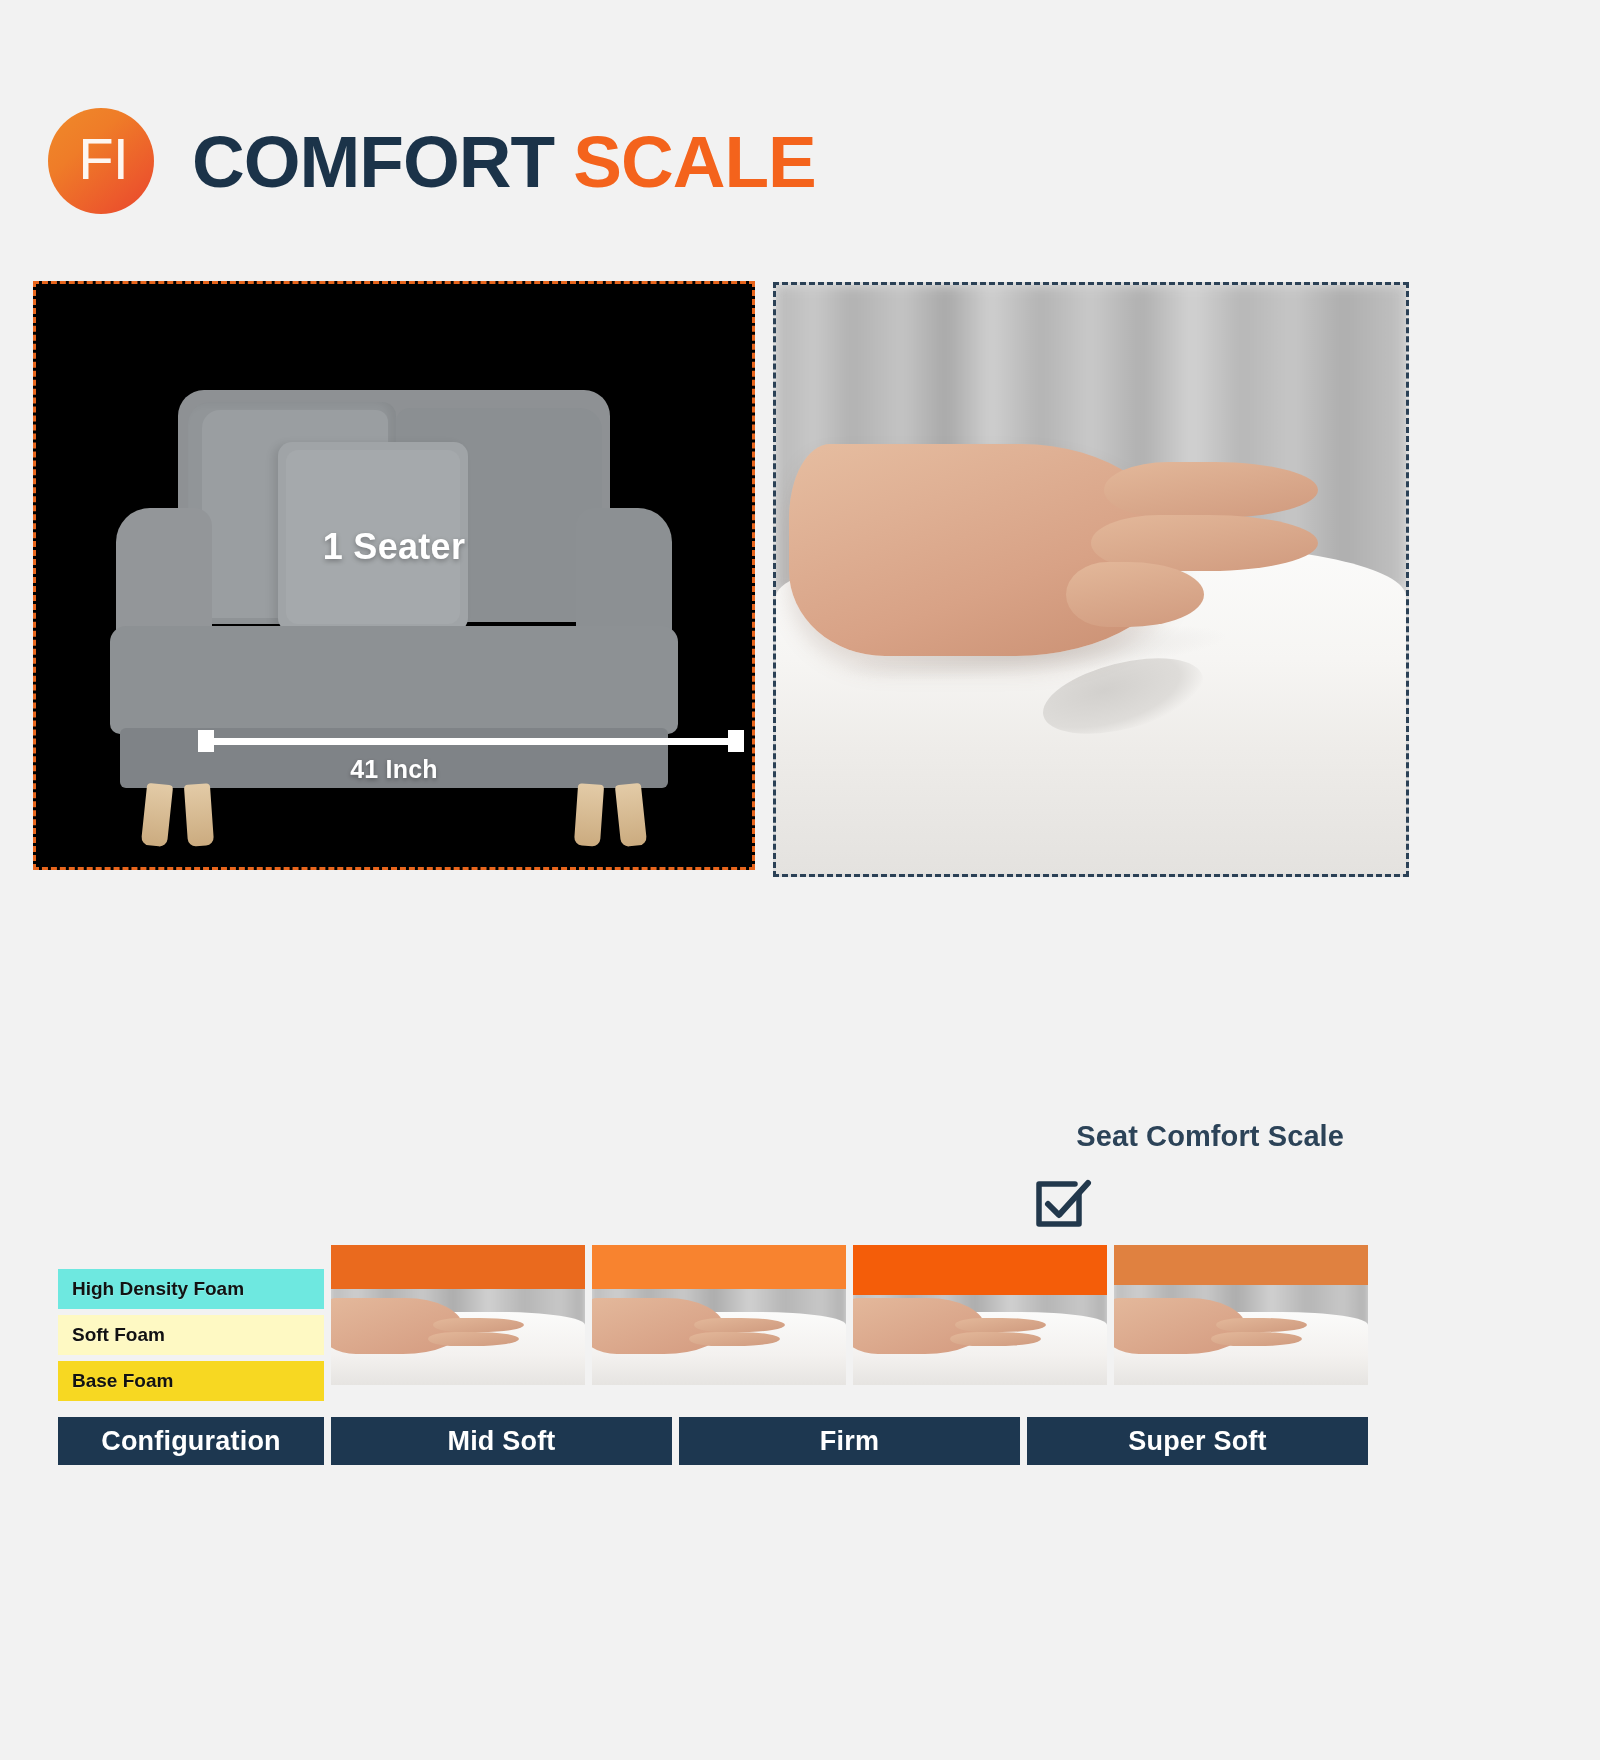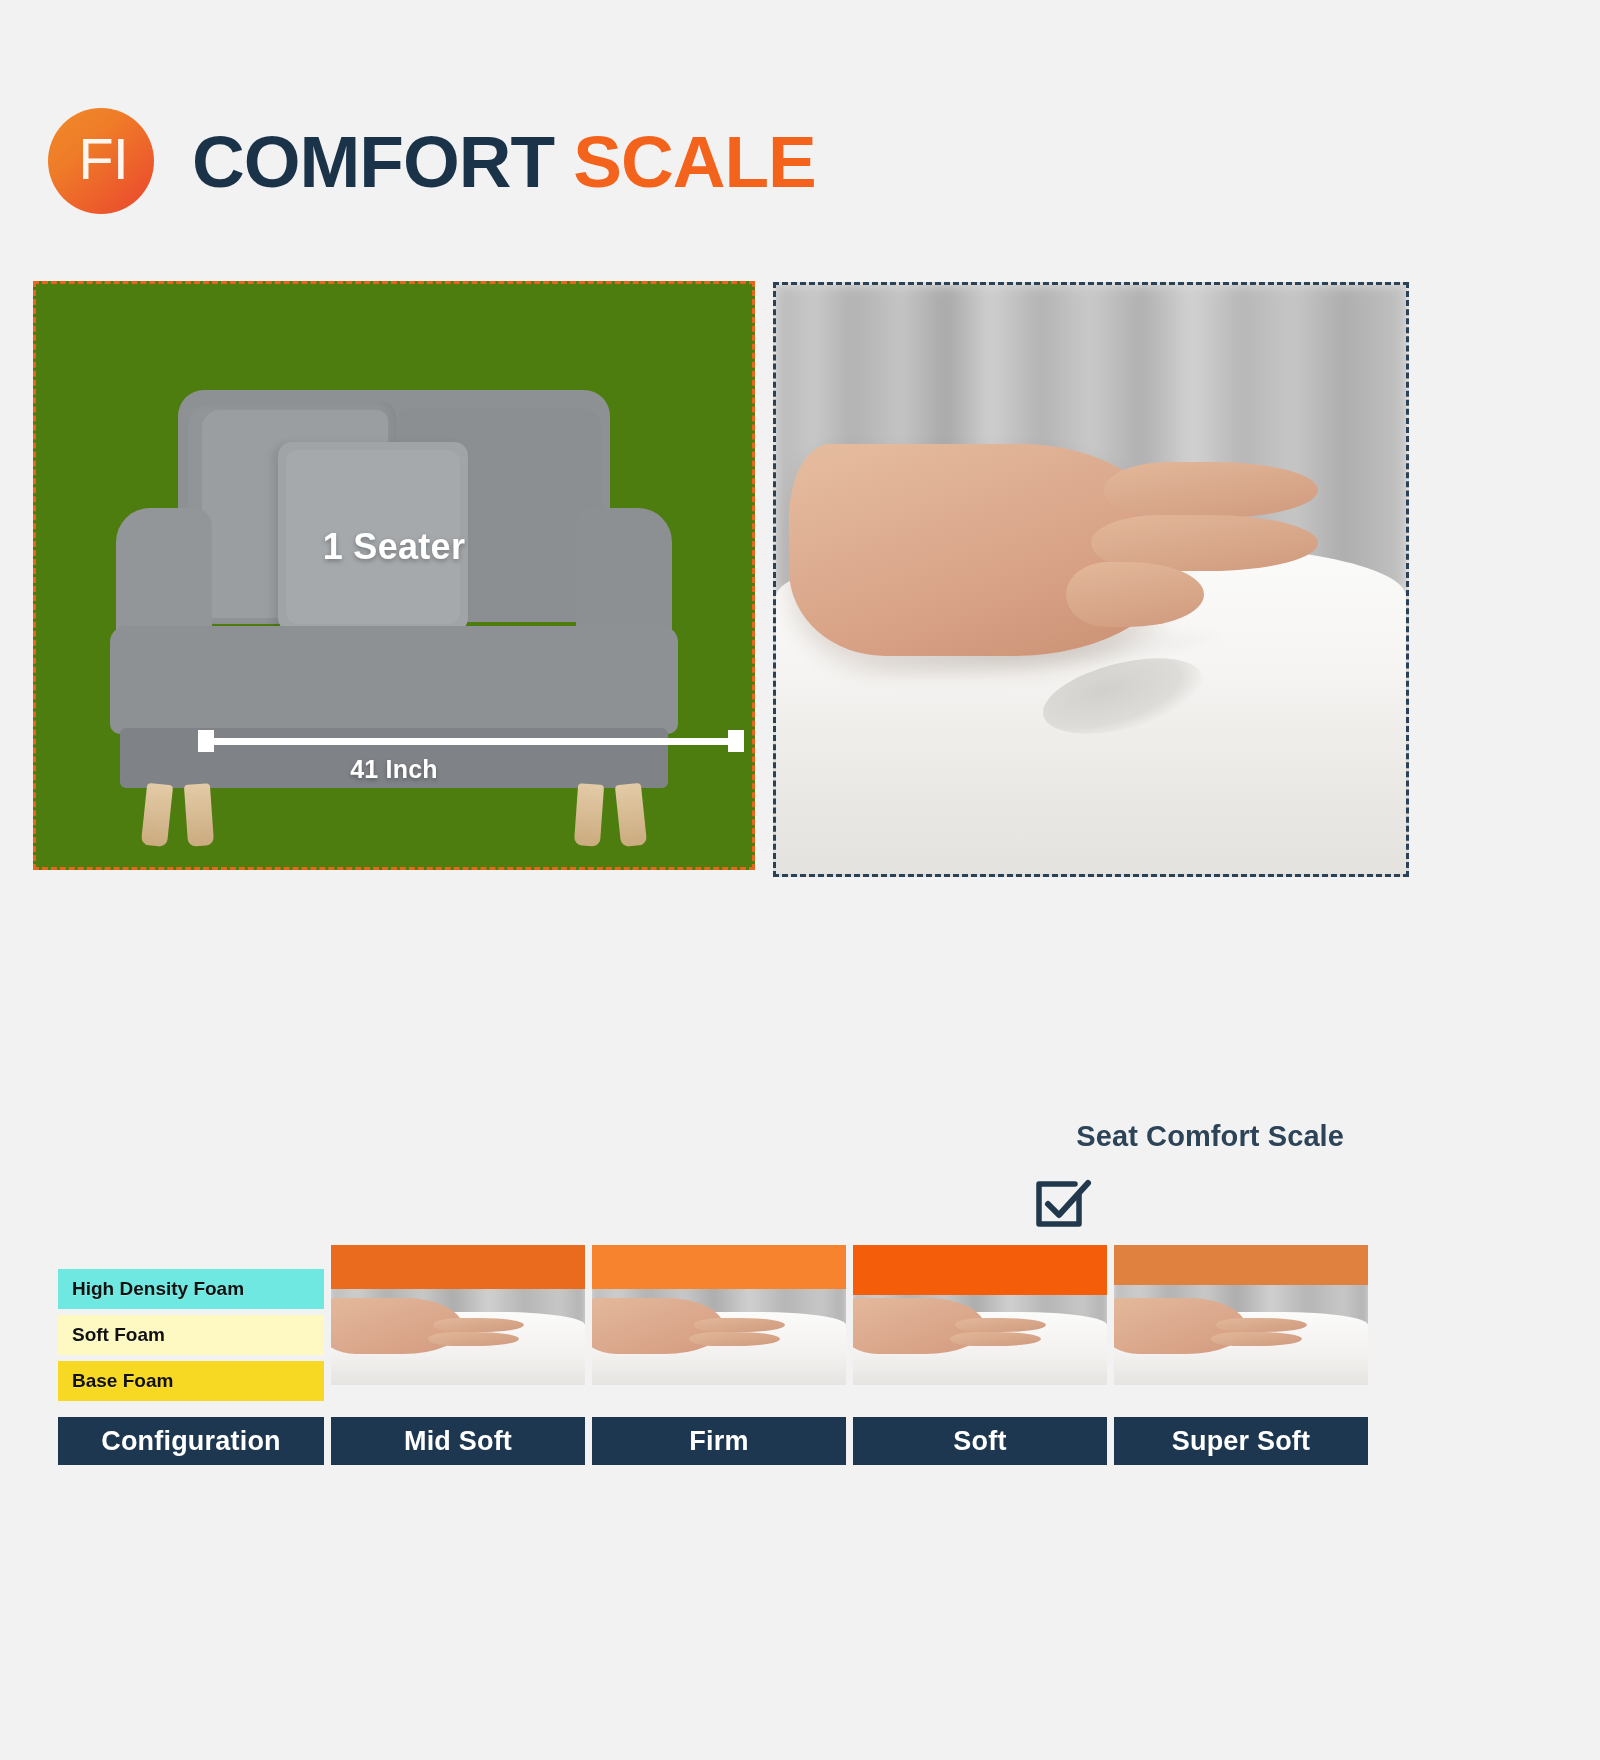--- a/index.html
+++ b/index.html
@@ -28,21 +28,21 @@
   }
   .title { font-size: 73px; font-weight: 700; letter-spacing: -1px; line-height: 1; white-space: nowrap; }
   .title .w1 { color: #1b3349; }
   .title .w2 { color: #f4631c; }
 
   
   .panels { position: absolute; left: 33px; top: 281px; width: 1537px; height: 596px; }
 
   .panel-left {
     position: absolute; left: 0; top: 0; width: 722px; height: 589px;
-    border: 3px dashed #e8651c; background: #4d7c0f;
+    border: 3px dashed #e8651c; background: #000000;
   }
   .panel-right {
     position: absolute; left: 740px; top: 1px; width: 636px; height: 595px;
     border: 3px dashed #2b4156; background: #dddddd; overflow: hidden;
   }
 
   
   .sofa { position: absolute; left: 50%; top: 96px; transform: translateX(-50%); width: 568px; height: 450px; }
   .sofa .backrest { position: absolute; left: 68px; top: 10px; width: 432px; height: 230px; background: #8e9194; border-radius: 26px 26px 8px 8px; }
   .sofa .cush-l { position: absolute; left: 78px; top: 22px; width: 208px; height: 222px; background: #919598; border-radius: 22px 14px 10px 10px; box-shadow: inset -6px 0 10px rgba(0,0,0,.07); }
@@ -290,19 +290,18 @@
           <div class="band" style="background: rgb(224, 129, 64); height: 40px;"></div>
         </div>
       </div>
     </div>
 
     <div class="labels-row">
       <div class="label-cell config">Configuration</div>
       <div class="label-cells">
         <div class="label-cell">Mid Soft</div>
         <div class="label-cell">Firm</div>
-        <div class="label-cell">Soft</div>
         <div class="label-cell">Super Soft</div>
       </div>
     </div>
   </div>
 
 </div>
 
 </body></html>

